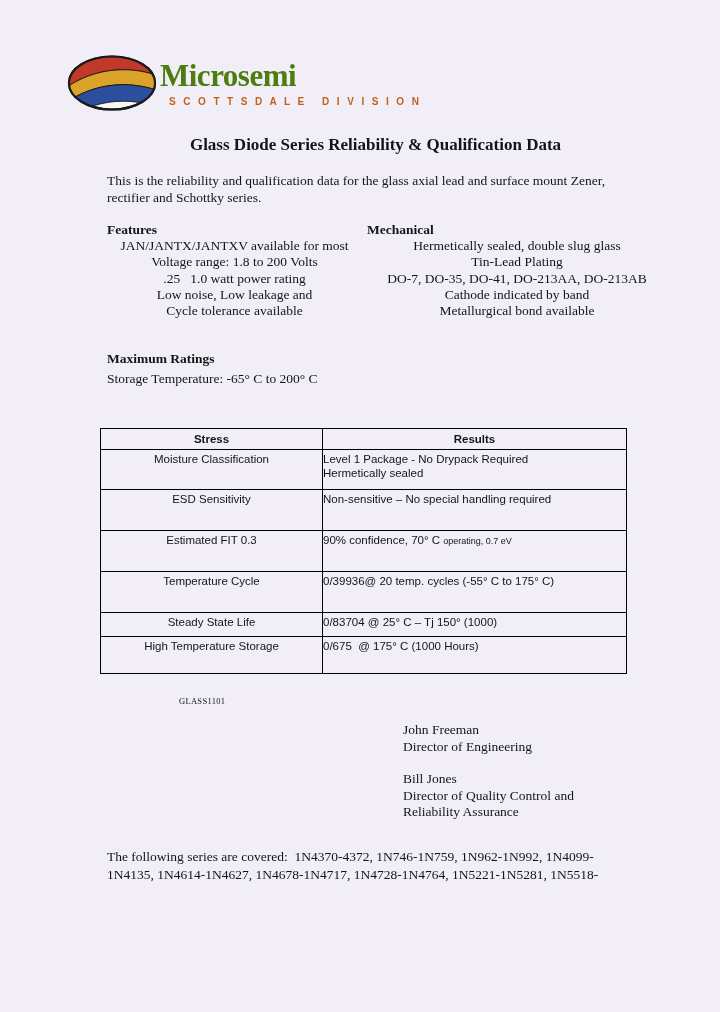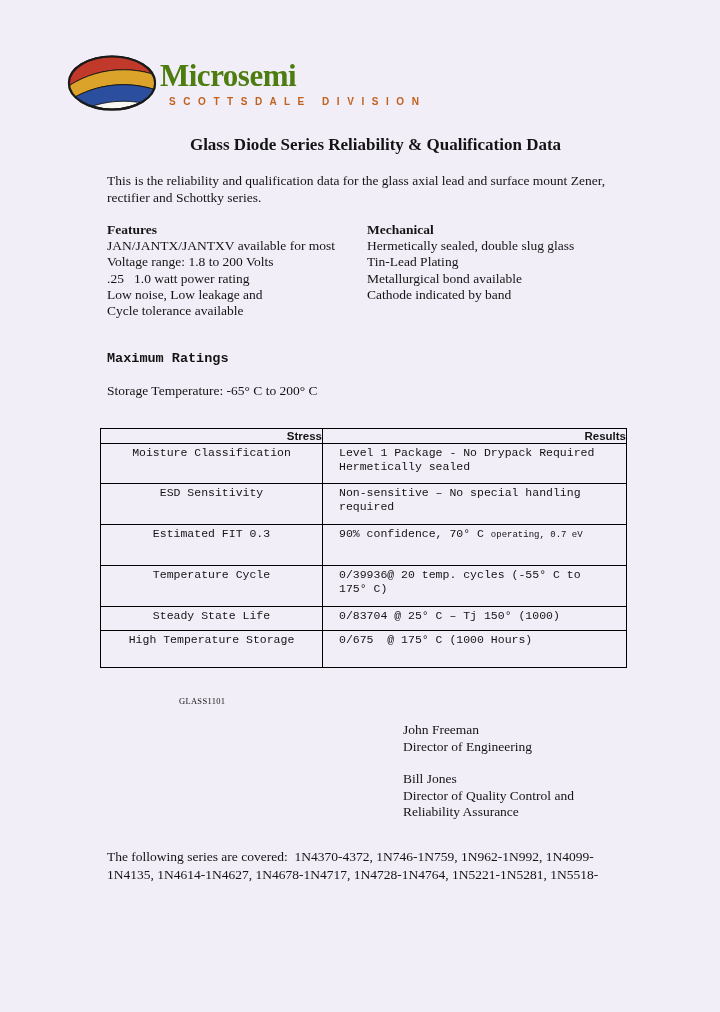--- a/index.html
+++ b/index.html
@@ -44,54 +44,54 @@
     font-weight: 700;
     font-size: 17px;
     padding-left: 31px;
   }
 
   
   .doc-text { font-size: 13.5px; line-height: 17px; }
   .intro { left: 107px; top: 172px; width: 520px; }
 
   .col-heading { font-weight: 700; font-size: 13.5px; line-height: 17px; }
-  .list { font-size: 13.5px; line-height: 16.3px; }
+  .list { font-size: 13.5px; line-height: 16.3px; text-align: center; }
   .features { left: 107px; top: 221px; width: 255px; }
   .mechanical { left: 367px; top: 221px; width: 300px; }
 
   .maxratings { left: 107px; top: 350px; width: 330px; }
-  .maxratings .col-heading { margin-bottom: 15px; font-family: Liberation Mono, monospace; }
+  .maxratings .col-heading { margin-bottom: 3px; }
   .maxratings .line { font-size: 13.5px; line-height: 17px; }
 
   
   .qual-table {
     position: absolute;
     left: 100px; top: 428px;
     width: 526px;
     border-collapse: collapse;
     table-layout: fixed;
     background: transparent;
   }
   .qual-table col.c1 { width: 222px; }
   .qual-table col.c2 { width: 304px; }
   .qual-table th, .qual-table td { border: 1px solid #000; }
   .qual-table th {
-    height: 15px;
+    height: 21px;
     font-family: "Liberation Sans", sans-serif;
     font-weight: 700;
     font-size: 11.5px;
-    text-align: right;
+    text-align: center;
     vertical-align: middle;
   }
   .qual-table td {
-    font-family: Liberation Mono, monospace;
+    font-family: Liberation Sans, sans-serif;
     font-size: 11.5px;
     line-height: 14px;
     vertical-align: top;
-    padding: 2px 16px;
+    padding: 2px 0;
   }
   .qual-table td.stress { text-align: center; }
   tr.r1 td { height: 40px; }
   tr.r2 td { height: 41px; }
   tr.r3 td { height: 41px; }
   tr.r4 td { height: 41px; }
   tr.r5 td { height: 24px; }
   tr.r6 td { height: 37px; }
   .small-note { font-size: 9px; }
 
@@ -143,22 +143,23 @@
       <div data-bind="features.items.3">Low noise, Low leakage and</div>
       <div data-bind="features.items.4">Cycle tolerance available</div>
     </div>
   </div>
 
   <div class="abs mechanical">
     <div class="col-heading" data-bind="mechanical.heading">Mechanical</div>
     <div class="list">
       <div data-bind="mechanical.items.0">Hermetically sealed, double slug glass</div>
       <div data-bind="mechanical.items.1">Tin-Lead Plating</div>
+      <div data-bind="mechanical.items.2">DO-7, DO-35, DO-41, DO-213AA, DO-213AB</div>
+      <div data-bind="mechanical.items.3">Cathode indicated by band</div>
       <div data-bind="mechanical.items.4">Metallurgical bond available</div>
-      <div data-bind="mechanical.items.3">Cathode indicated by band</div>
     </div>
   </div>
 
   <div class="abs maxratings">
     <div class="col-heading" data-bind="maximum_ratings.heading">Maximum Ratings</div>
     <div class="line" data-bind="maximum_ratings.lines.1">Storage Temperature: -65° C to 200° C</div>
   </div>
 
   <table class="qual-table">
     <colgroup>

